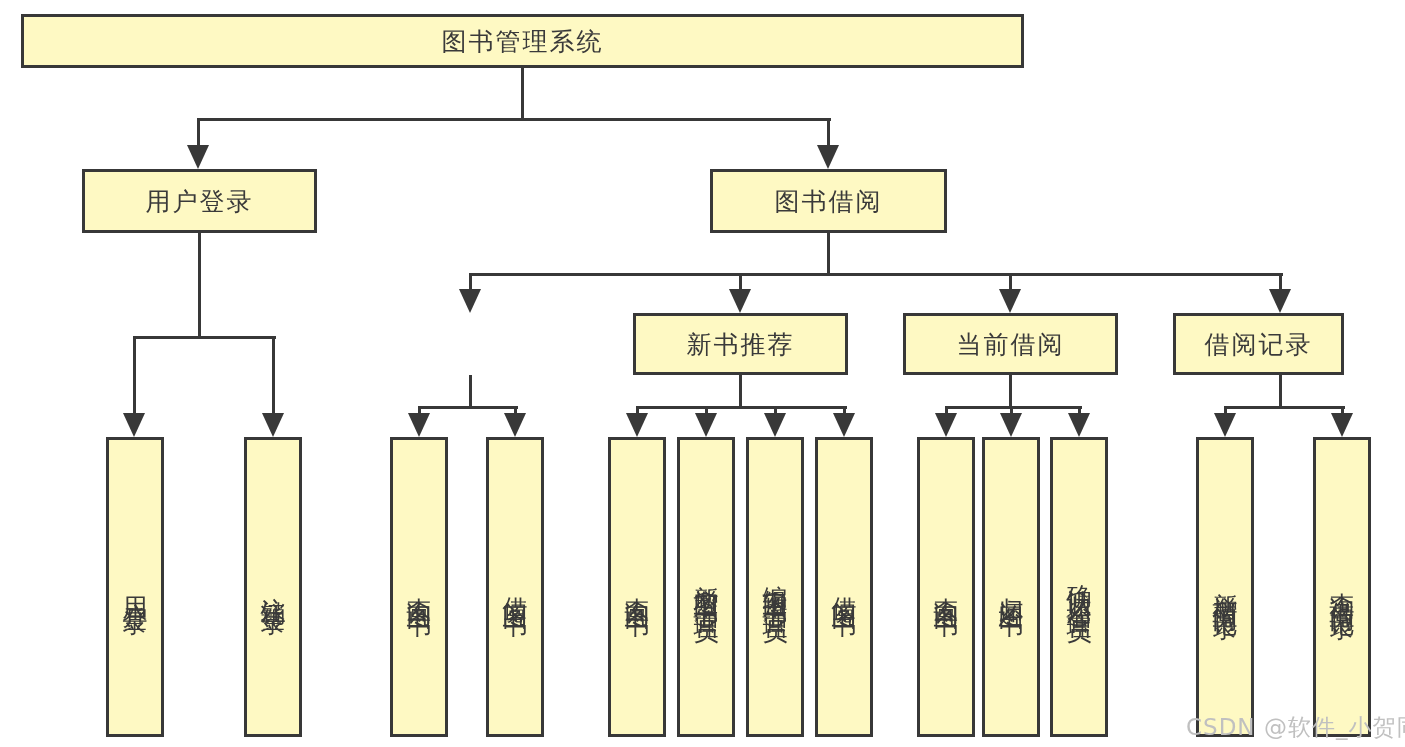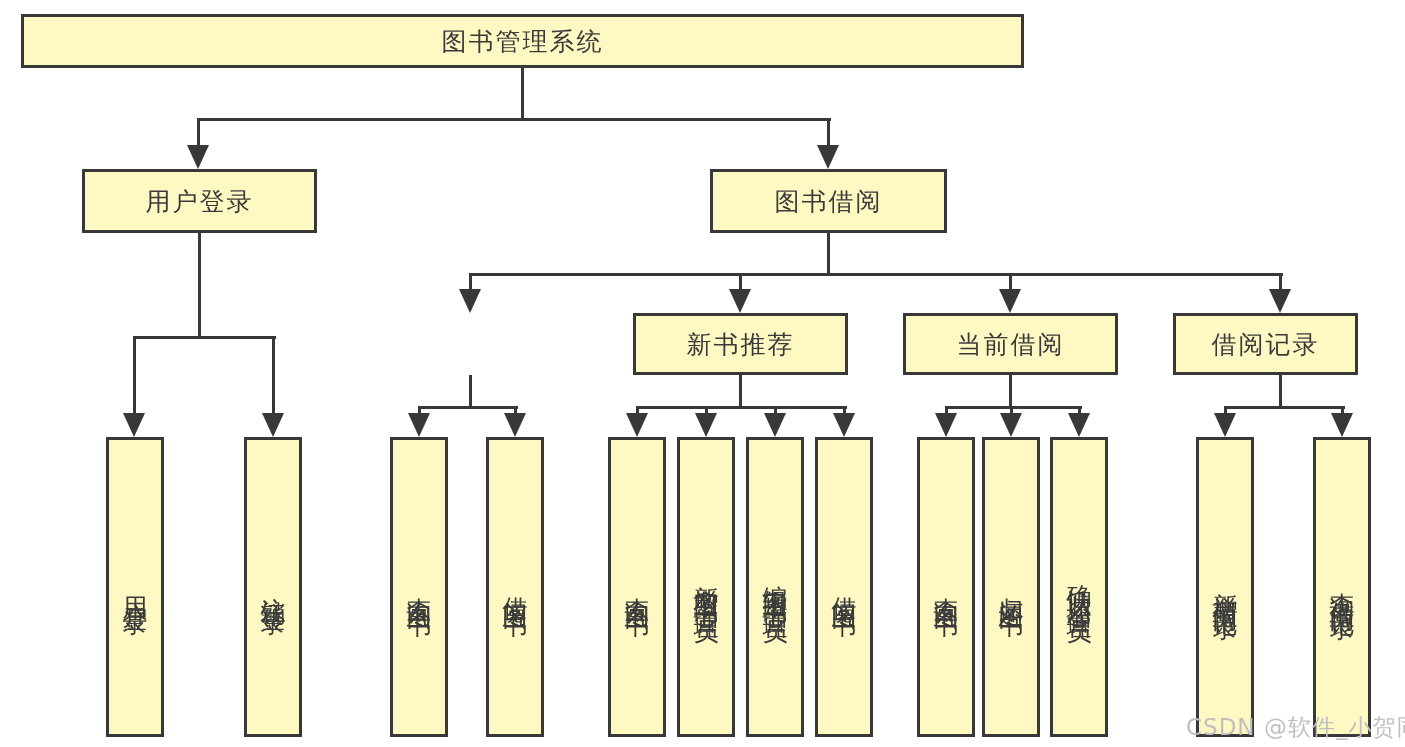--- a/index.html
+++ b/index.html
@@ -89,21 +89,21 @@
   <div class="arrow" style="left:999px;top:289px;"></div>
   <div class="vline" style="left:1279px;top:273px;height:17px;"></div>
   <div class="arrow" style="left:1269px;top:289px;"></div>
 
   <div class="box" style="left:633px;top:313px;width:215px;height:62px;">
     <span>新书推荐</span>
   </div>
   <div class="box" style="left:903px;top:313px;width:215px;height:62px;">
     <span>当前借阅</span>
   </div>
-  <div class="box" style="left:1173px;top:313px;width:185px;height:62px;">
+  <div class="box" style="left:1173px;top:313px;width:171px;height:62px;">
     <span>借阅记录</span>
   </div>
 
   <div class="vline" style="left:469px;top:375px;height:31px;"></div>
   <div class="hline" style="left:419px;top:406px;width:99px;"></div>
   <div class="vline" style="left:418px;top:406px;height:8px;"></div>
   <div class="arrow" style="left:408px;top:413px;"></div>
   <div class="vline" style="left:514px;top:406px;height:8px;"></div>
   <div class="arrow" style="left:504px;top:413px;"></div>
 

